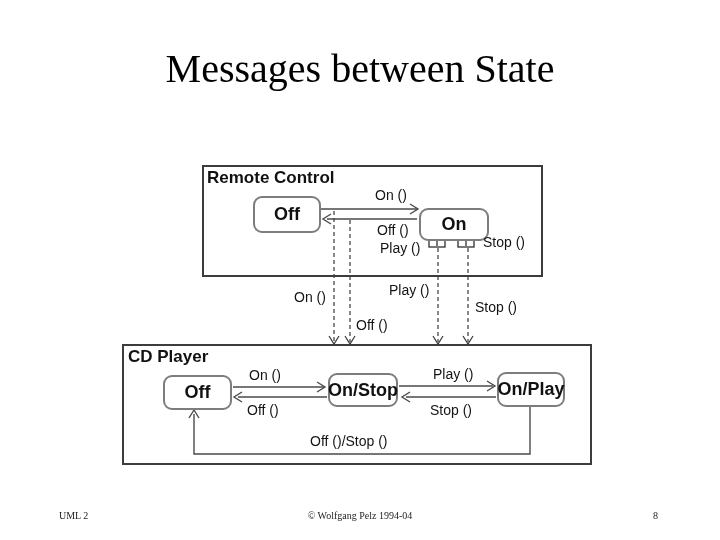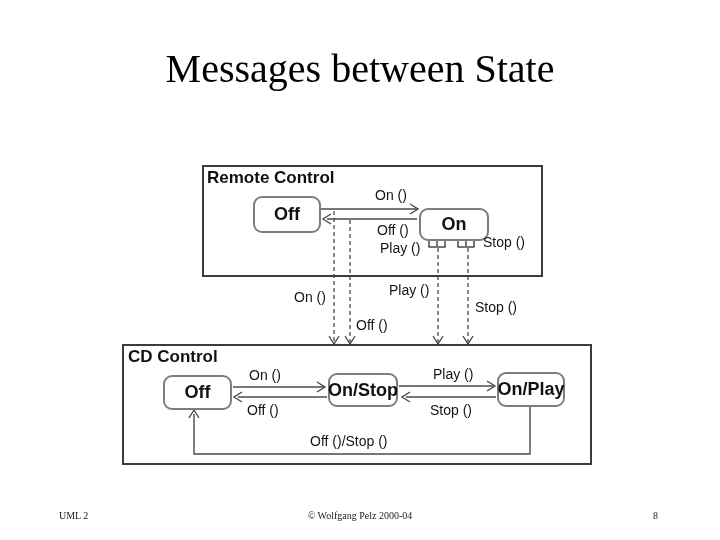--- a/index.html
+++ b/index.html
@@ -113,29 +113,29 @@
   <div class="lbl" style="left:377px;top:223px;">Off ()</div>
   <div class="lbl" style="left:380px;top:241px;">Play ()</div>
   <div class="lbl" style="left:483px;top:235px;">Stop ()</div>
 
   <div class="lbl" style="left:294px;top:290px;">On ()</div>
   <div class="lbl" style="left:356px;top:318px;">Off ()</div>
   <div class="lbl" style="left:389px;top:283px;">Play ()</div>
   <div class="lbl" style="left:475px;top:300px;">Stop ()</div>
 
   <div class="bigbox" style="left:122px;top:344px;width:470px;height:121px;"></div>
-  <div class="bigbox-label" style="left:128px;top:347px;">CD Control</div>
+  <div class="bigbox-label" style="left:128px;top:347px;">CD Player</div>
 
   <div class="state" style="left:163px;top:375px;width:69px;height:35px;">Off</div>
   <div class="state" style="left:328px;top:373px;width:70px;height:34px;">On/Stop</div>
   <div class="state" style="left:497px;top:372px;width:68px;height:35px;">On/Play</div>
 
   <div class="lbl" style="left:249px;top:368px;">On ()</div>
   <div class="lbl" style="left:247px;top:403px;">Off ()</div>
   <div class="lbl" style="left:433px;top:367px;">Play ()</div>
   <div class="lbl" style="left:430px;top:403px;">Stop ()</div>
   <div class="lbl" style="left:310px;top:434px;">Off ()/Stop ()</div>
 
   <div class="footer-left">UML 2</div>
-  <div class="footer-center">© Wolfgang Pelz 2000-04</div>
+  <div class="footer-center">© Wolfgang Pelz 1994-04</div>
   <div class="footer-page">8</div>
 
 </div>
 
 </body></html>

